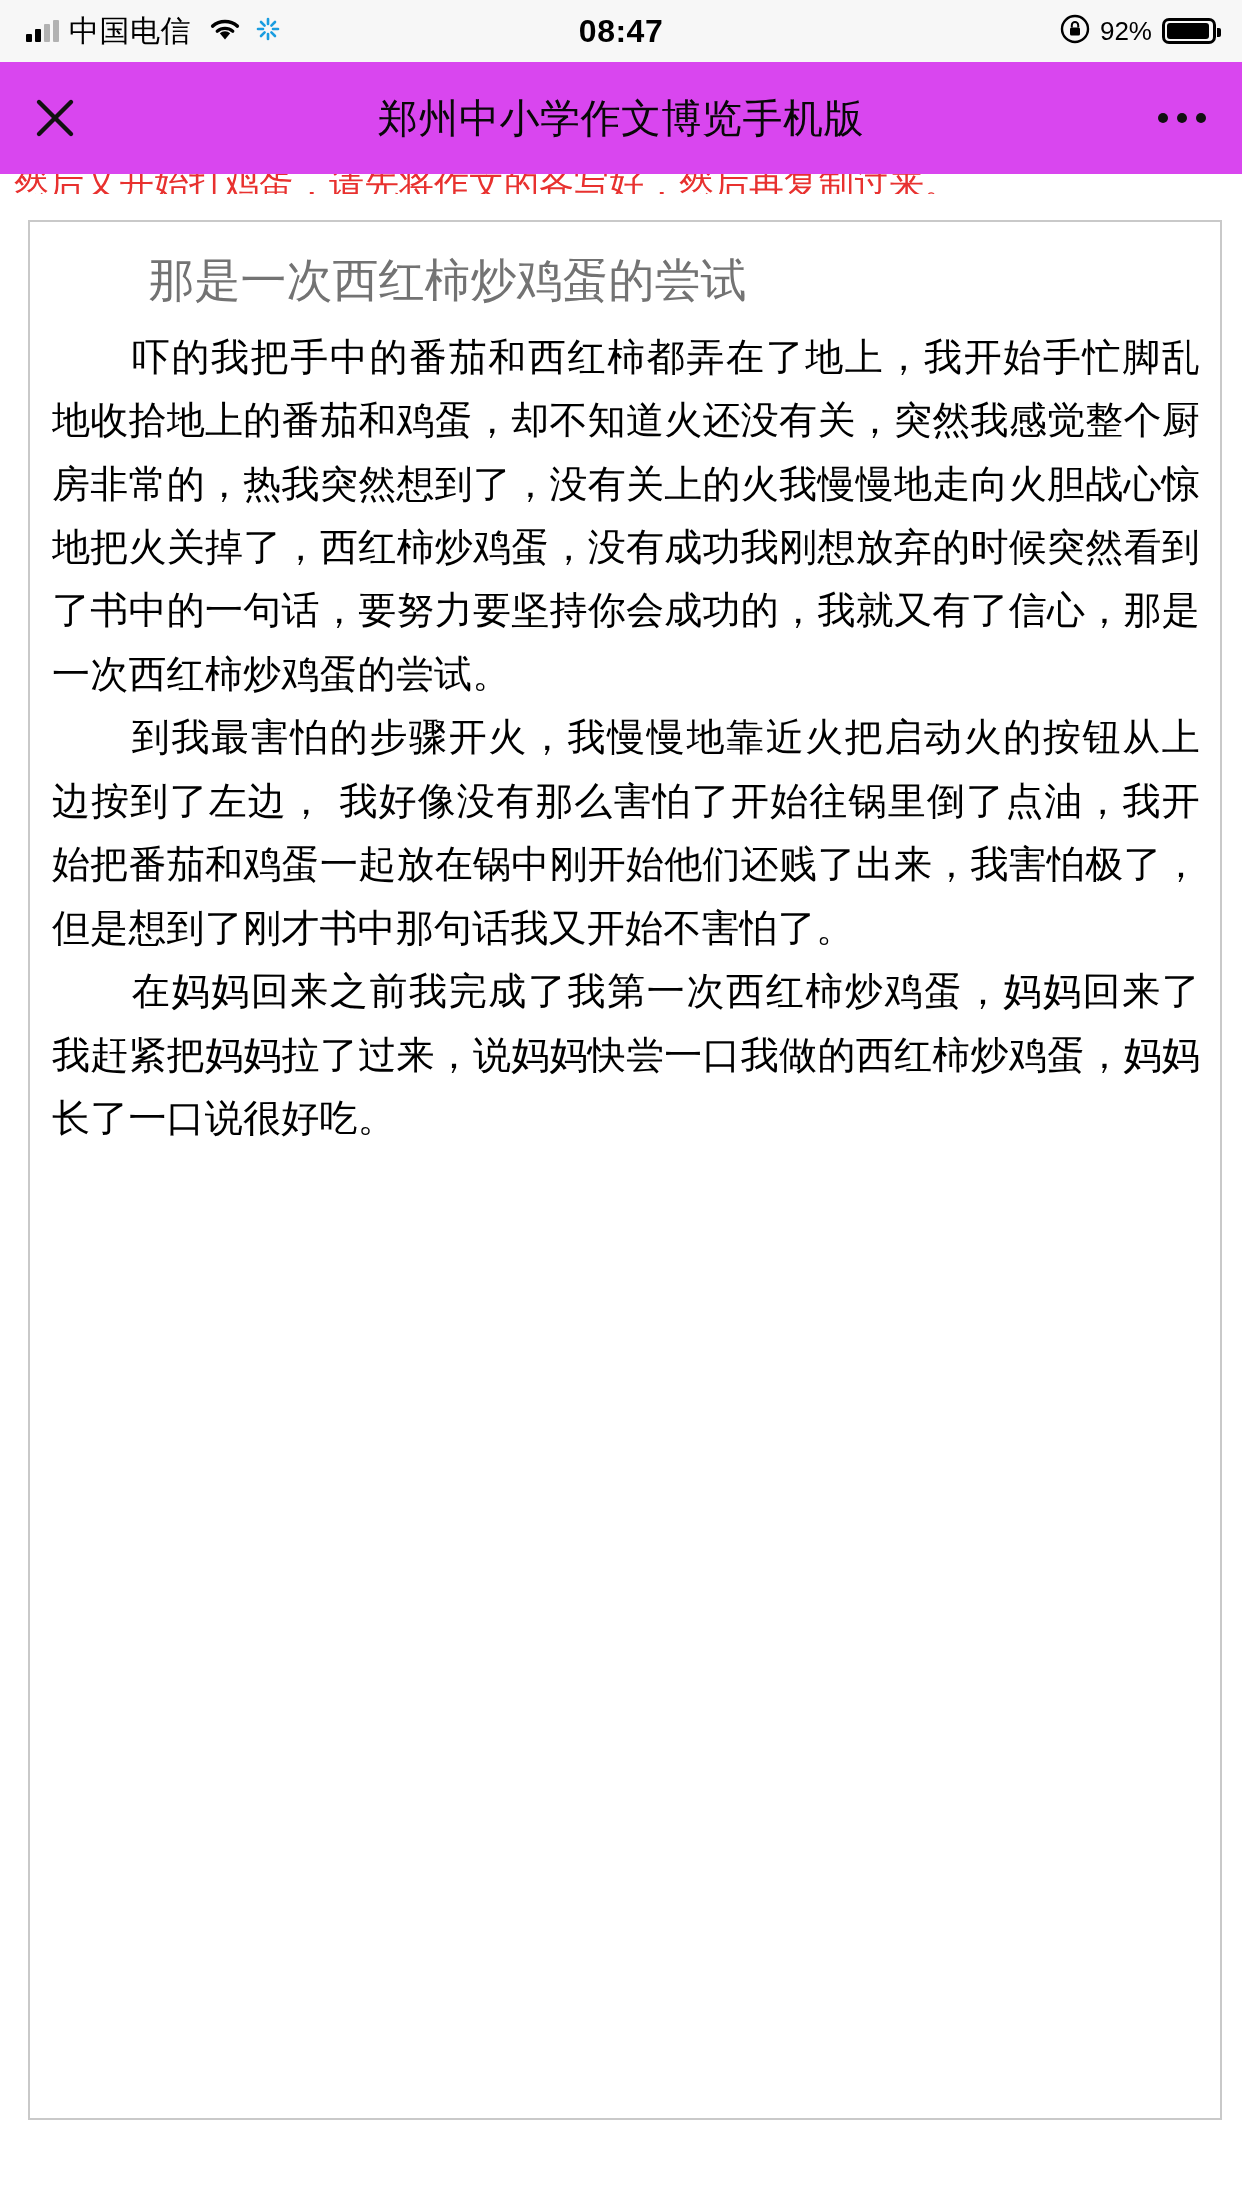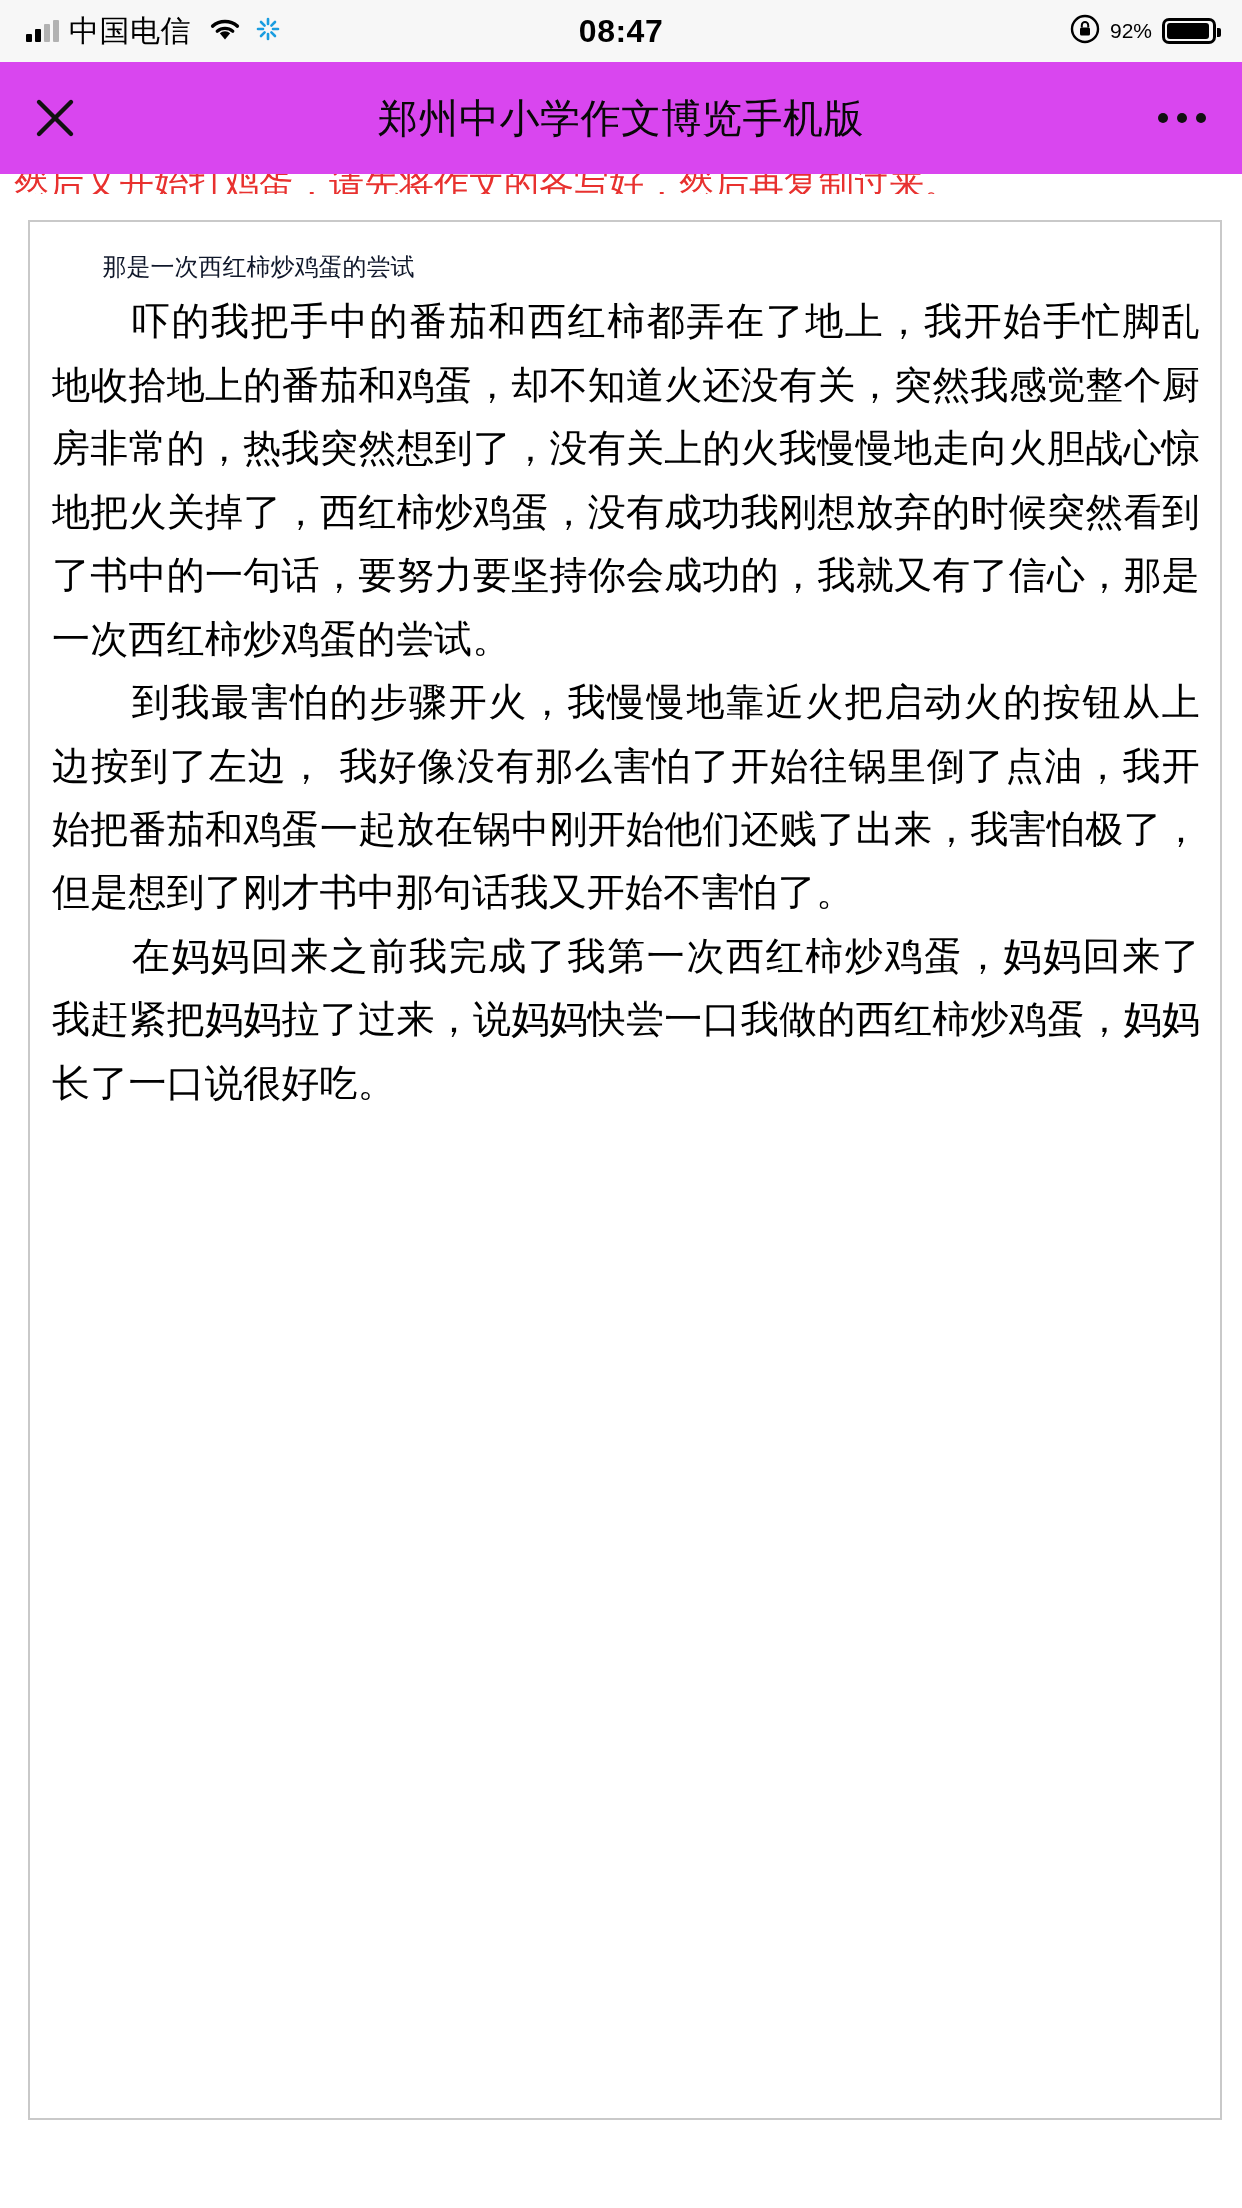--- a/index.html
+++ b/index.html
@@ -64,21 +64,21 @@
   }
   .status-right {
     margin-left: auto;
     display: flex;
     align-items: center;
     gap: 10px;
     z-index: 2;
   }
   .lock-icon { display: block; }
   .battery-pct {
-    font-size: 21px;
+    font-size: 26px;
     color: #000;
   }
   .battery {
     width: 54px;
     height: 26px;
     border: 3px solid #000;
     border-radius: 7px;
     position: relative;
     box-sizing: border-box;
   }
@@ -165,26 +165,26 @@
   }
   .essay-box {
     margin: 12px 20px 0 28px;
     border: 2px solid #c9c9c9;
     background: #fff;
     box-sizing: border-box;
     height: 1900px;
     padding: 26px 20px 0 22px;
   }
   .essay-title {
-    font-size: 24px;
-    color: #0f172a;
+    font-size: 46px;
+    color: #737373;
     line-height: 1.6;
     text-indent: 2.1em;
     margin: 0 0 4px 0;
-    font-family: Liberation Sans, sans-serif;
+    font-family: Liberation Mono, monospace;
   }
   .essay-para {
     font-size: 38px;
     color: #000;
     line-height: 1.67;
     text-indent: 2.1em;
     margin: 0;
     text-align: justify;
     font-family: "DejaVu Sans", "Liberation Sans", sans-serif;
     letter-spacing: 0.2px;

